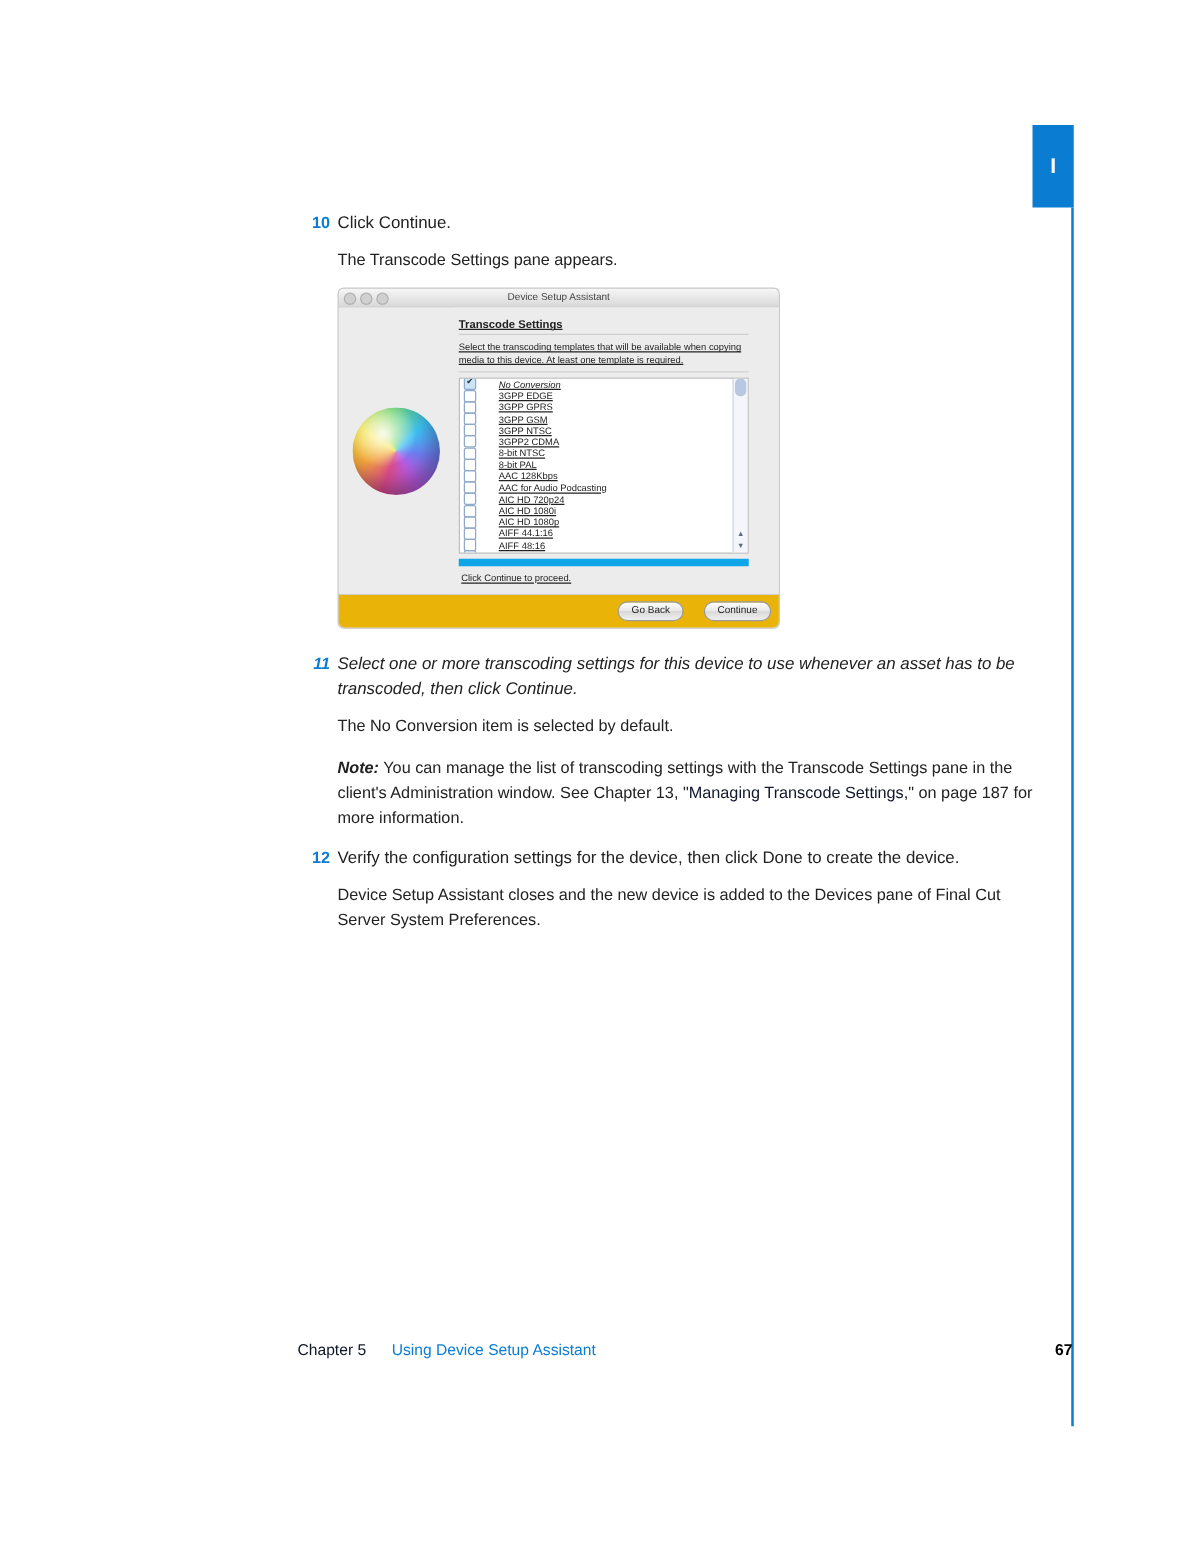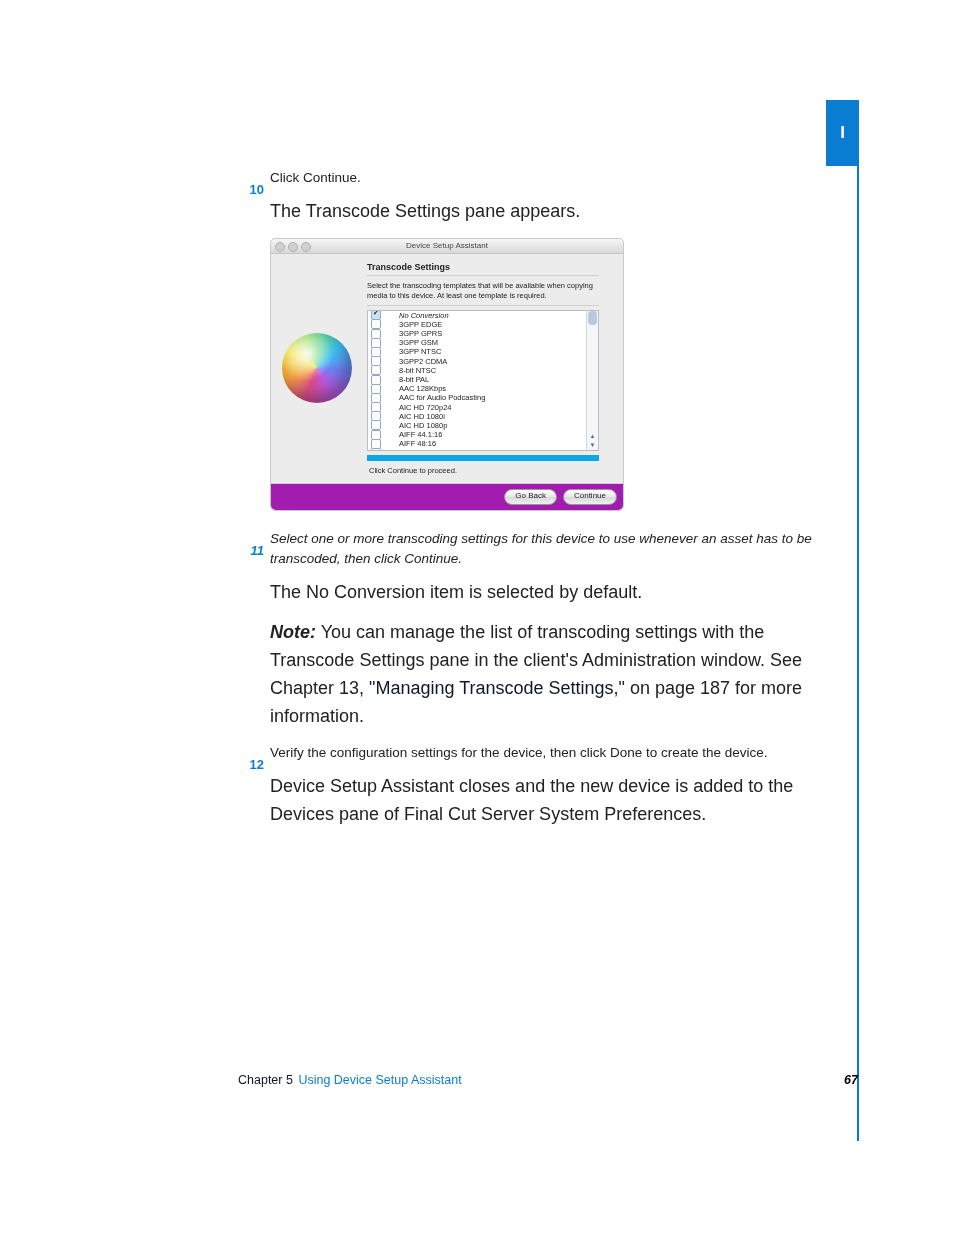--- a/index.html
+++ b/index.html
@@ -2,57 +2,57 @@
 <html><head>
 <meta charset="utf-8">
 <style>
   html,body{margin:0;padding:0;background:#fff;font-family:"Lucida Grande","Helvetica Neue",Arial,sans-serif;color:#222;}
   .page{width:954px;height:1235px;position:relative;box-sizing:border-box;}
   
   .side-tab{position:absolute;top:100px;right:95px;width:33px;height:66px;background:#0a7dd3;color:#fff;font-weight:700;font-size:17px;text-align:center;line-height:66px;}
   .side-rule{position:absolute;top:166px;right:95px;width:2px;height:975px;background:#0a7dd3;}
   
   .content{position:absolute;left:270px;top:168px;width:565px;}
-  .step-num{position:absolute;left:-24px;top:12px;font-weight:700;color:#0a7dd3;font-size:13px;text-align:right;width:18px;}
+  .step-num{position:absolute;left:-24px;top:0;font-weight:700;color:#0a7dd3;font-size:13px;text-align:right;width:18px;}
   .step{position:relative;font-size:13.5px;line-height:1.5;margin-bottom:10px;}
-  .body-p{font-size:18px;line-height:1.55;margin:0 0 12px 0;}
+  .body-p{font-size:13px;line-height:1.55;margin:0 0 12px 0;}
   .note-label{font-weight:700;font-style:italic;}
   .link{color:#0f172a;}
   
   .shot{position:relative;width:352px;margin:8px 0 18px 0;border:1px solid #c8c8c8;border-radius:5px;background:#e9e9e9;font-size:8px;color:#222;box-shadow:inset 0 1px 0 #fff;}
   .titlebar{height:14px;border-bottom:1px solid #c5c5c5;background:linear-gradient(#f6f6f6,#d9d9d9);border-radius:5px 5px 0 0;position:relative;text-align:center;line-height:14px;font-size:8px;color:#444;}
   .tl-dots{position:absolute;left:4px;top:3px;display:flex;gap:3px;}
   .tl-dot{width:8px;height:8px;border-radius:50%;background:#d0d0d0;border:1px solid #b0b0b0;}
   .shot-body{display:flex;background:#ececec;}
   .shot-left{width:92px;min-height:196px;display:flex;align-items:center;justify-content:center;}
   .sphere{width:70px;height:70px;border-radius:50%;background:
     radial-gradient(circle at 35% 30%, rgba(255,255,255,.9), rgba(255,255,255,0) 40%),
     conic-gradient(from 200deg,#d94a8a,#f2a23c,#f2e23c,#6fd66f,#3cc0f2,#6f7df2,#b95ae0,#d94a8a);
     box-shadow:inset -6px -8px 14px rgba(0,0,0,.3);}
-  .shot-right{flex:1;background:#ececec;padding:4px 24px 6px 4px;position:relative;}
+  .shot-right{flex:1;background:#ececec;padding:4px 24px 6px 4px;position:relative;text-decoration:underline;}
   .pane-title{font-weight:700;font-size:9px;padding:4px 0 3px 0;border-bottom:1px solid #cfcfcf;}
   .instr{font-size:7.5px;line-height:1.3;padding:5px 2px 4px 0;border-bottom:1px solid #cfcfcf;}
   .list-box{position:relative;background:#fff;border:1px solid #bdbdbd;height:139px;margin-top:4px;overflow:hidden;}
   .list-row{display:flex;align-items:center;height:9.2px;font-size:7.5px;gap:15px;}
   .list-row .cb{width:8px;height:8px;border:1px solid #8fa9c9;margin:0 3px;border-radius:2px;flex:none;}
   .list-row.first .cb{background:#cfe3f6;}
   .list-row.first .lbl{font-style:italic;}
   .scrollbar{position:absolute;right:0;top:0;bottom:0;width:11px;background:#f4f6fb;border-left:1px solid #cfd6e2;}
   .thumb{position:absolute;top:0;left:1px;width:9px;height:14px;background:#b8c8e0;border-radius:4px;}
   .scroll-btn{position:absolute;left:0;width:11px;height:9px;display:flex;align-items:center;justify-content:center;font-size:6px;color:#5a6b85;}
   .scroll-btn.up{bottom:9px;}
   .scroll-btn.dn{bottom:0;}
   .hint{font-size:7.5px;padding:5px 0 2px 2px;border-top:6px solid #0ea5e9;margin-top:4px;}
-  .btn-row{display:flex;justify-content:flex-end;gap:6px;background:#a21caf;padding:5px 6px;border-top:1px solid #cfcfcf;border-radius:0 0 5px 5px;}
+  .btn-row{display:flex;justify-content:flex-end;gap:16px;background:#eab308;padding:5px 6px;border-top:1px solid #cfcfcf;border-radius:0 0 5px 5px;}
   .aqua-btn{font-size:8px;height:14px;line-height:12px;padding:0 10px;border-radius:9px;border:1px solid #9a9a9a;background:linear-gradient(#ffffff,#e6e6e6 50%,#d8d8d8 51%,#f0f0f0);}
   
   .footer{position:absolute;left:238px;bottom:148px;width:620px;display:flex;justify-content:space-between;font-size:12.5px;}
   .footer .chap{font-weight:400;color:#0f172a;}
-  .footer .chaptitle{color:#0a7dd3;margin-left:2px;}
-  .footer .pn{font-weight:700;color:#000;font-style:italic;}
+  .footer .chaptitle{color:#0a7dd3;margin-left:17px;}
+  .footer .pn{font-weight:700;color:#000;}
 </style>
 </head>
 <body>
 
 <div class="page">
 
   <div class="side-tab">I</div>
   <div class="side-rule"></div>
 
   <div class="content">

